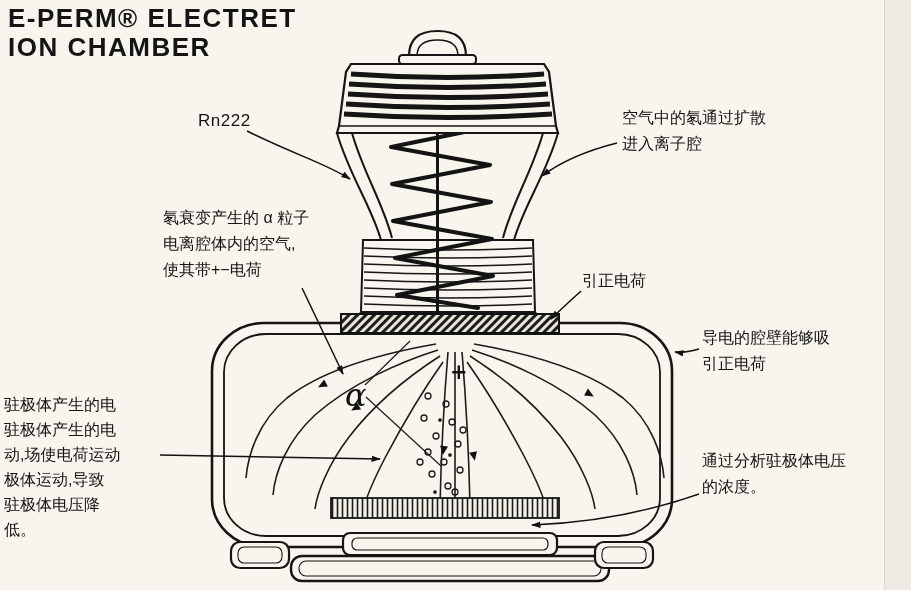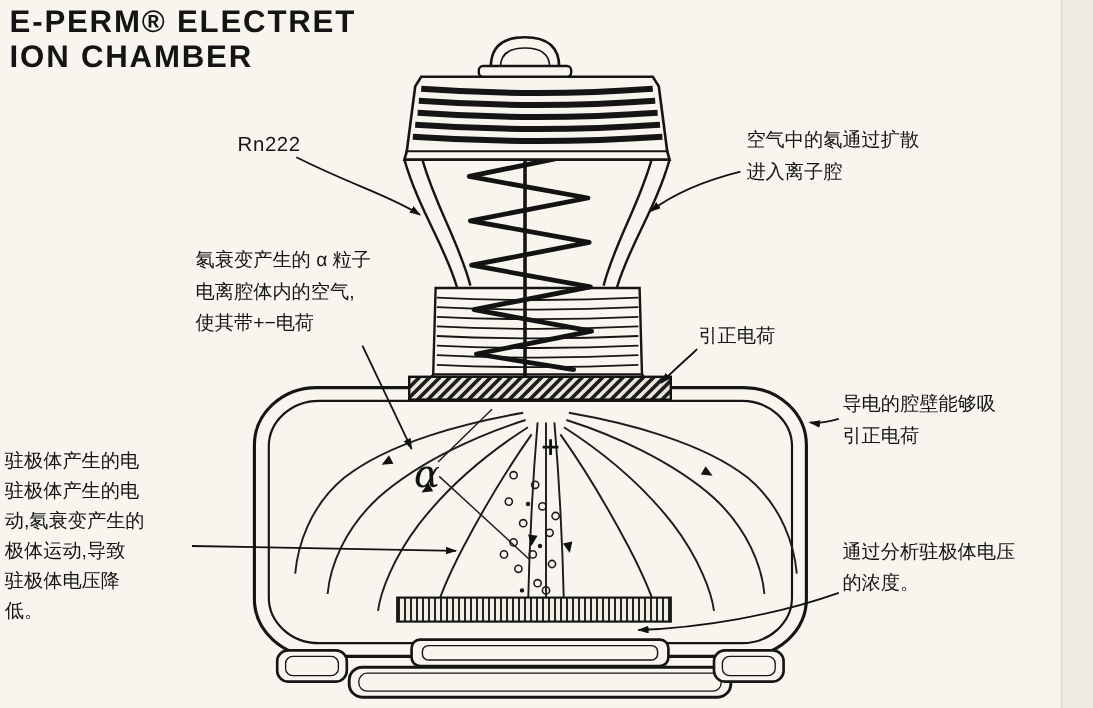--- a/index.html
+++ b/index.html
@@ -181,24 +181,24 @@
     <div>使其带+−电荷</div>
   </div>
 
   <div class="lbl" style="left:582px;top:268px">引正电荷</div>
 
   <div class="lbl" style="left:702px;top:325px">
     <div>导电的腔壁能够吸</div>
     <div>引正电荷</div>
   </div>
 
-  <div class="lbl" style="left:4px;top:372px;line-height:25px">
+  <div class="lbl" style="left:4px;top:392px;line-height:25px">
     <div>驻极体产生的电</div>
     <div>驻极体产生的电</div>
-    <div>动,氡衰变产生的</div>
+    <div>动,场使电荷运动</div>
     <div>极体运动,导致</div>
     <div>驻极体电压降</div>
     <div>低。</div>
   </div>
 
   <div class="lbl" style="left:702px;top:448px">
     <div>通过分析驻极体电压</div>
     <div>的浓度。</div>
   </div>
 

